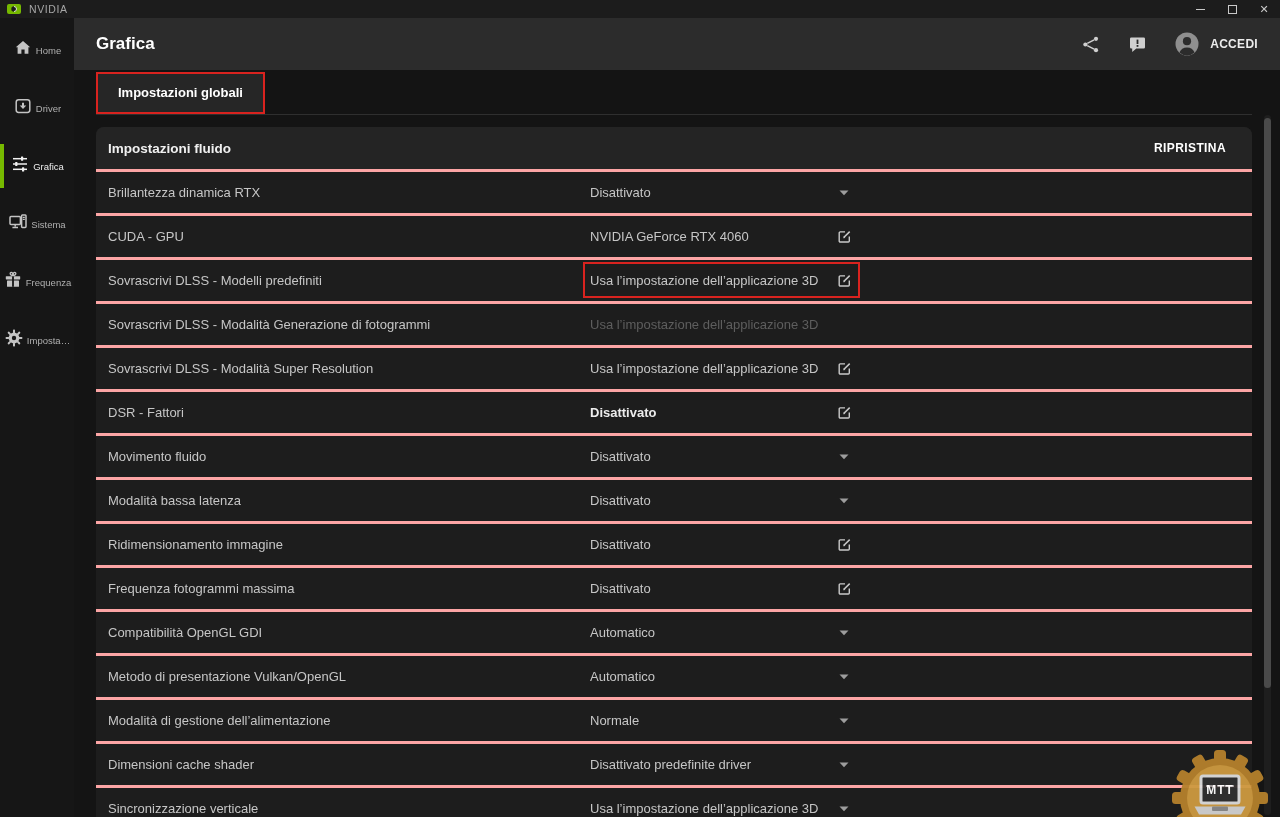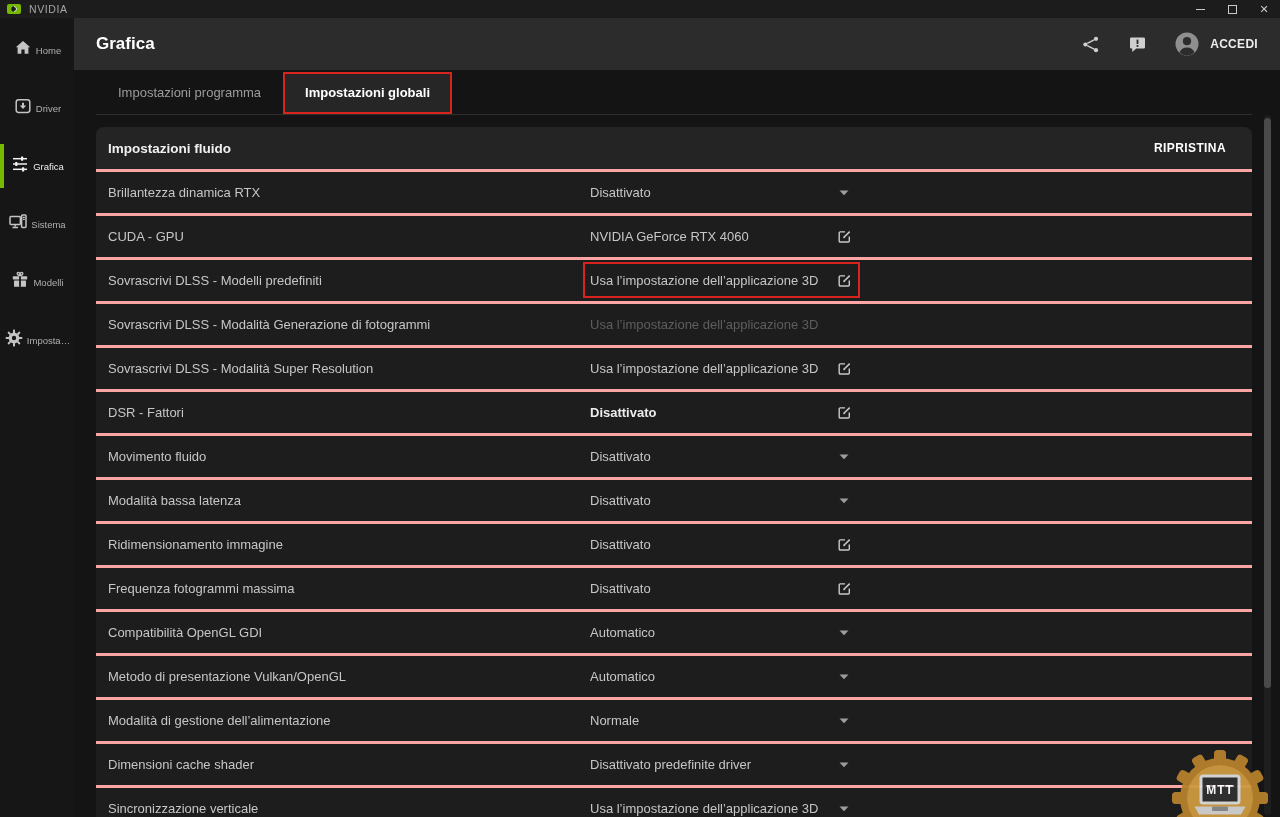--- a/index.html
+++ b/index.html
@@ -126,21 +126,21 @@
           </svg></span>
         <span class="s-lbl">Sistema</span>
       </div>
       <div class="side-item">
         <span><svg width="20" height="20" viewBox="0 0 20 20">
             <rect x="2.8" y="6.2" width="14.4" height="3.2" rx="0.6" fill="#c4c4c4"></rect>
             <rect x="4" y="10.4" width="12" height="6.4" rx="0.6" fill="#c4c4c4"></rect>
             <rect x="9.1" y="6.2" width="1.8" height="10.6" fill="#161616"></rect>
             <path d="M10 5.6 C6.8 5.6 6.4 2.4 8.4 2.4 C9.9 2.4 10 4.8 10 5.6 Z M10 5.6 C13.2 5.6 13.6 2.4 11.6 2.4 C10.1 2.4 10 4.8 10 5.6 Z" fill="none" stroke="#c4c4c4" stroke-width="1.3"></path>
           </svg></span>
-        <span class="s-lbl">Modelli</span>
+        <span class="s-lbl">Frequenza</span>
       </div>
       <div class="side-item">
         <span><svg width="20" height="20" viewBox="0 0 20 20">
             <g fill="#c4c4c4">
               <circle cx="10" cy="10" r="5.4"></circle>
               <rect x="9" y="1.6" width="2" height="3.6" rx="0.7"></rect>
               <rect x="9" y="14.8" width="2" height="3.6" rx="0.7"></rect>
               <rect x="9" y="1.6" width="2" height="3.6" rx="0.7" transform="rotate(45 10 10)"></rect>
               <rect x="9" y="14.8" width="2" height="3.6" rx="0.7" transform="rotate(45 10 10)"></rect>
               <rect x="9" y="1.6" width="2" height="3.6" rx="0.7" transform="rotate(90 10 10)"></rect>
@@ -182,21 +182,20 @@
                 <circle cx="13" cy="10.2" r="4.1" fill="#2c2c2c"></circle>
                 <path d="M5.4 21.5 a8.2 8.2 0 0 1 15.2 0 A11.5 11.5 0 0 1 13 24.5 A11.5 11.5 0 0 1 5.4 21.5 Z" fill="#2c2c2c"></path>
               </svg>
           </span>
           <span class="signin-label">ACCEDI</span>
         </span>
       </div>
     </div>
 
     <div class="tabstrip">
-      <div class="tab" id="tab-0">Impostazioni programma</div>
       <div class="tab active hl" id="tab-1">Impostazioni globali</div>
     </div>
 
     <section class="panel">
       <div class="panel-header">
         <span class="panel-title">Impostazioni fluido</span>
         <button class="reset-btn">RIPRISTINA</button>
       </div>
       <div id="rows">
           <div class="row">

